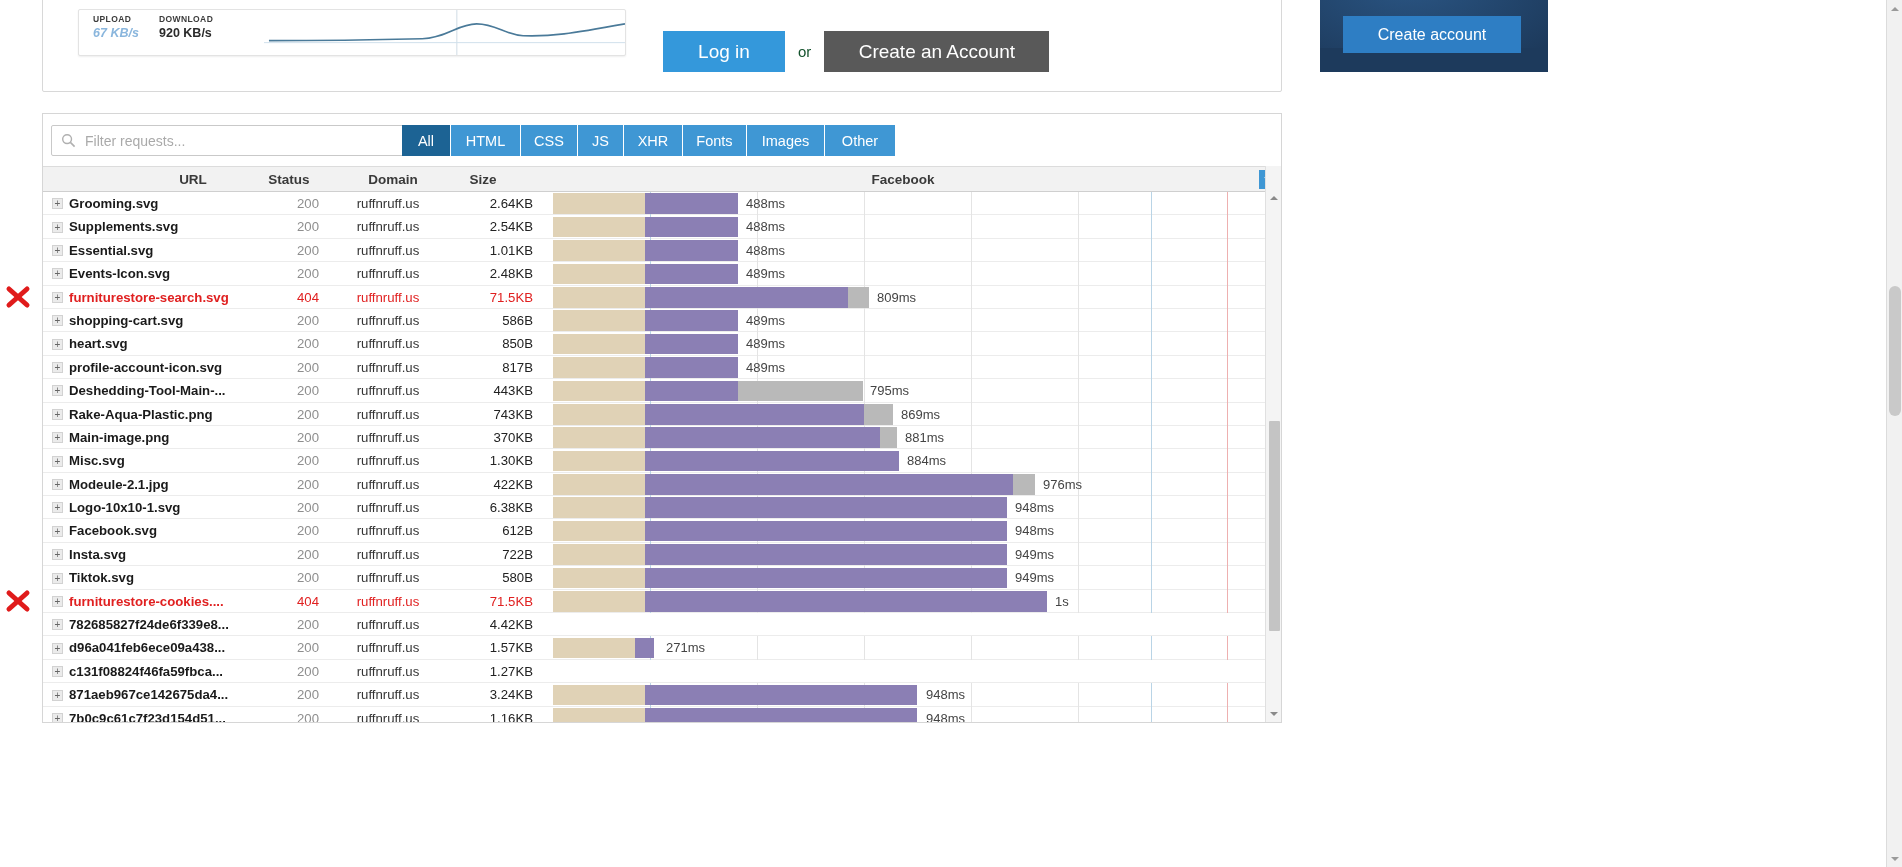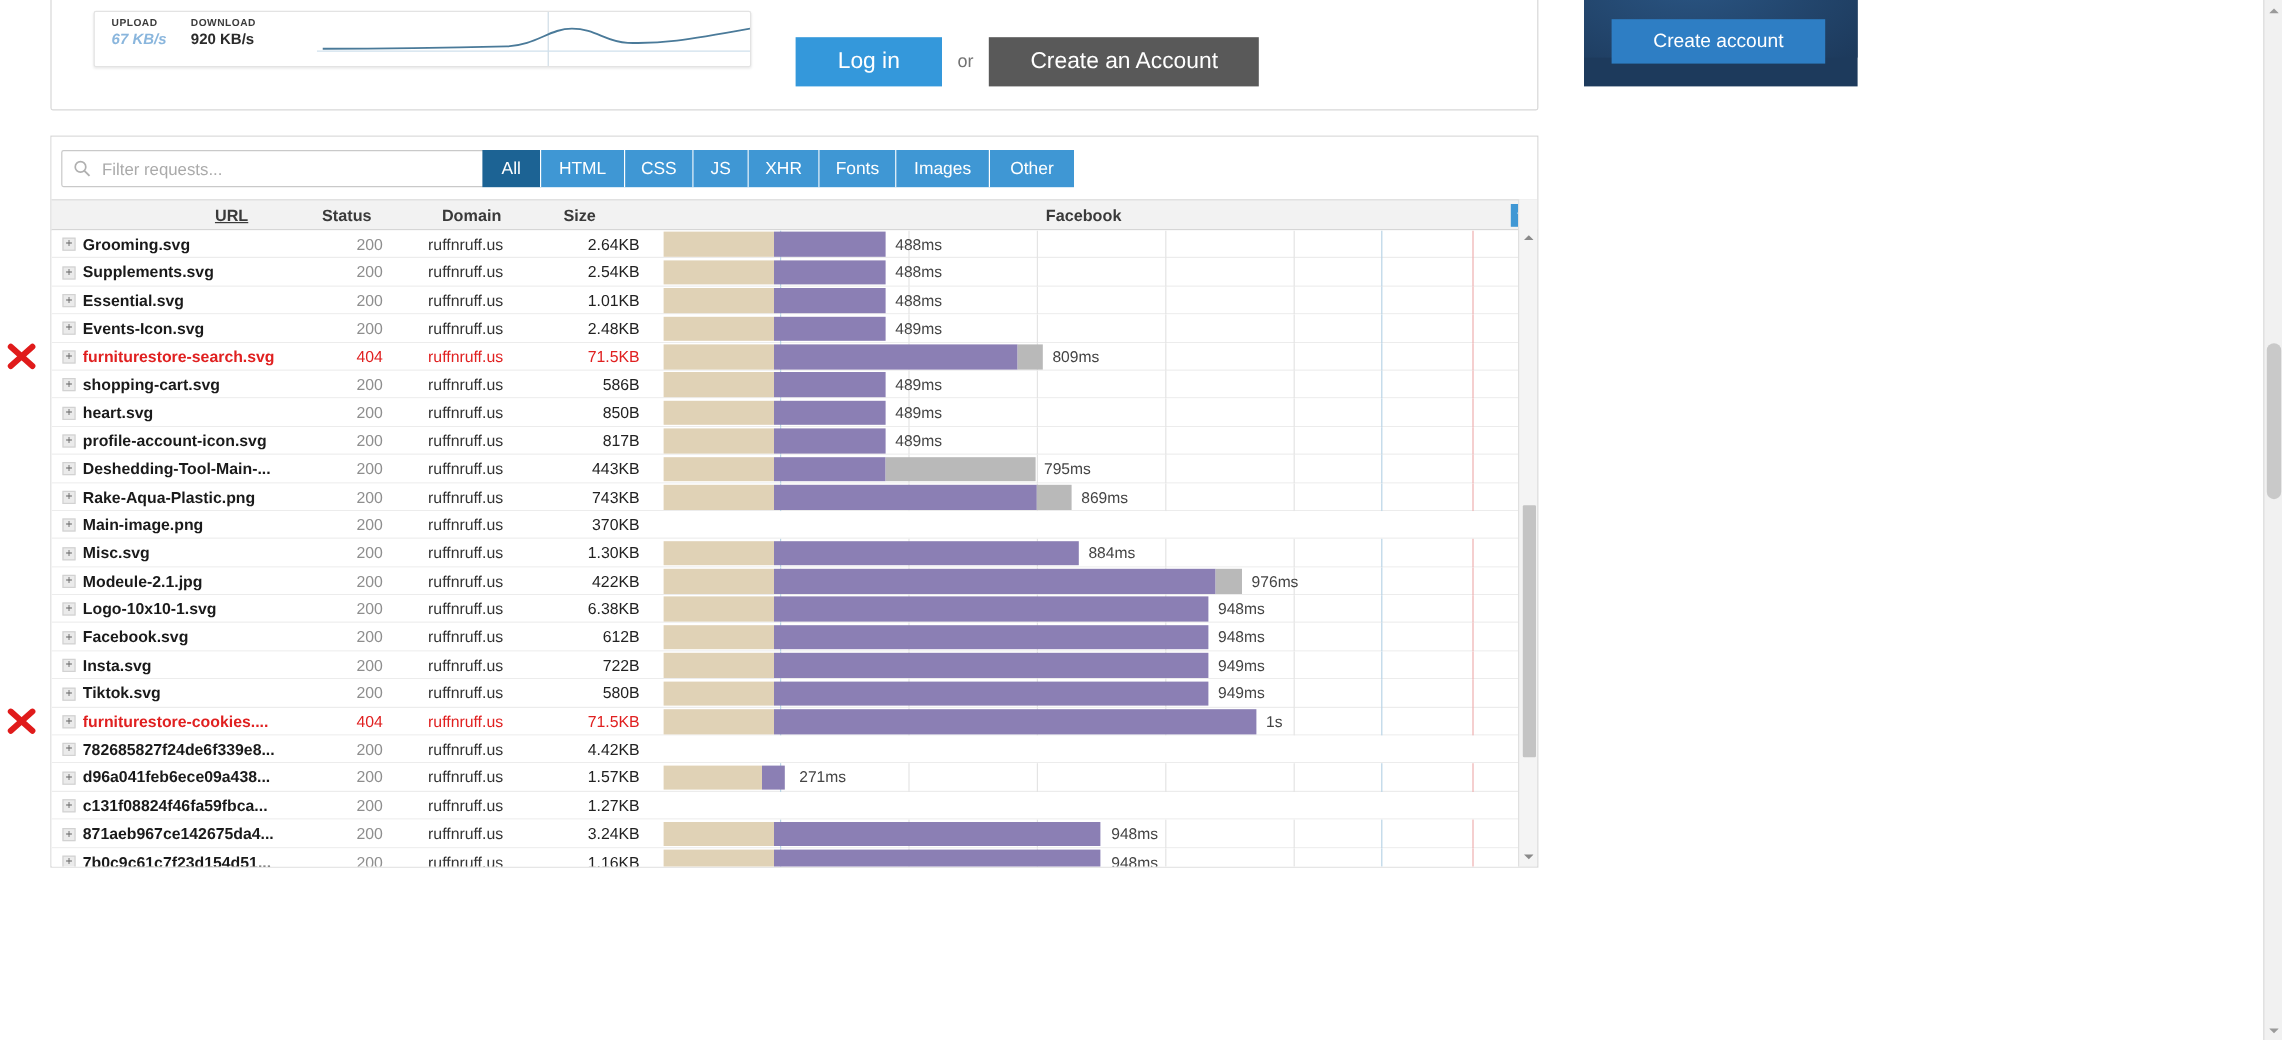--- a/index.html
+++ b/index.html
@@ -37,21 +37,21 @@
   #spark { position:absolute; left:185px; top:0; right:0; bottom:0; }
   #promo-actions { position:absolute; left:620px; top:108px; display:flex; align-items:center; }
   .btn {
     border:none; cursor:pointer; color:#ffffff;
     font-family:"Liberation Sans", sans-serif;
     font-size:19px; line-height:1;
     display:flex; align-items:center; justify-content:center;
   }
   #login-btn { width:122px; height:41px; background:#3498db; }
   #create-btn { width:225px; height:41px; background:#595959; }
-  #or-text { font-size:15px; color:#737373; margin:0 13px; }
+  #or-text { font-size:15px; color:#14532d; margin:0 13px; }
 
   
   #requests-panel {
     position:absolute; left:42px; top:113px; width:1240px; height:610px;
     background:#ffffff; border:1px solid #d6d6d6;
   }
 
   
   #filter-bar { position:absolute; left:0; top:0; width:100%; height:52px; background:#ffffff; }
   #search-wrap {
@@ -78,21 +78,21 @@
 
   
   #tbl-head {
     position:absolute; left:0; top:52px; width:100%; height:26px;
     background:#f2f2f2; border-top:1px solid #dcdcdc; border-bottom:1px solid #cfcfcf;
   }
   .th {
     position:absolute; top:0; height:26px; line-height:26px;
     font-size:13.5px; font-weight:bold; color:#3a3a3a; text-align:center;
   }
-  #th-url   { left:0px;   width:300px;text-decoration:underline; }
+  #th-url   { left:0px;   width:300px; }
   #th-status{ left:196px; width:100px; }
   #th-domain{ left:285px; width:130px; }
   #th-size  { left:385px; width:110px; }
   #th-time  { left:500px; width:720px; }
   #sort-btn {
     position:absolute; right:3px; top:3px; width:19px; height:19px;
     background:#3f97d4; display:flex; align-items:center; justify-content:center;
     cursor:pointer;
   }
 
@@ -466,20 +466,35 @@
               <div class="seg idle" style="left: 321px; width: 29px;"></div>
               <div class="tl-label" style="left: 353px;">869ms</div>
             </div>
           </div>
           <div class="row">
             <div class="c-expander">+</div>
             <div class="cell c-url">Main-image.png</div>
             <div class="cell c-status">200</div>
             <div class="cell c-domain">ruffnruff.us</div>
             <div class="cell c-size">370KB</div>
+            <div class="tl">
+              <div class="tl-grid">
+                <i class="blue" style="left: 107px;"></i>
+                <i style="left: 214px;"></i>
+                <i style="left: 321px;"></i>
+                <i style="left: 428px;"></i>
+                <i style="left: 535px;"></i>
+                <i class="blue" style="left: 608px;"></i>
+                <i class="red" style="left: 684px;"></i>
+              </div>
+              <div class="seg wait" style="left: 10px; width: 92px;"></div>
+              <div class="seg recv" style="left: 102px; width: 235px;"></div>
+              <div class="seg idle" style="left: 337px; width: 17px;"></div>
+              <div class="tl-label" style="left: 357px;">881ms</div>
+            </div>
           </div>
           <div class="row">
             <div class="c-expander">+</div>
             <div class="cell c-url">Misc.svg</div>
             <div class="cell c-status">200</div>
             <div class="cell c-domain">ruffnruff.us</div>
             <div class="cell c-size">1.30KB</div>
             <div class="tl">
               <div class="tl-grid">
                 <i class="blue" style="left: 107px;"></i>

